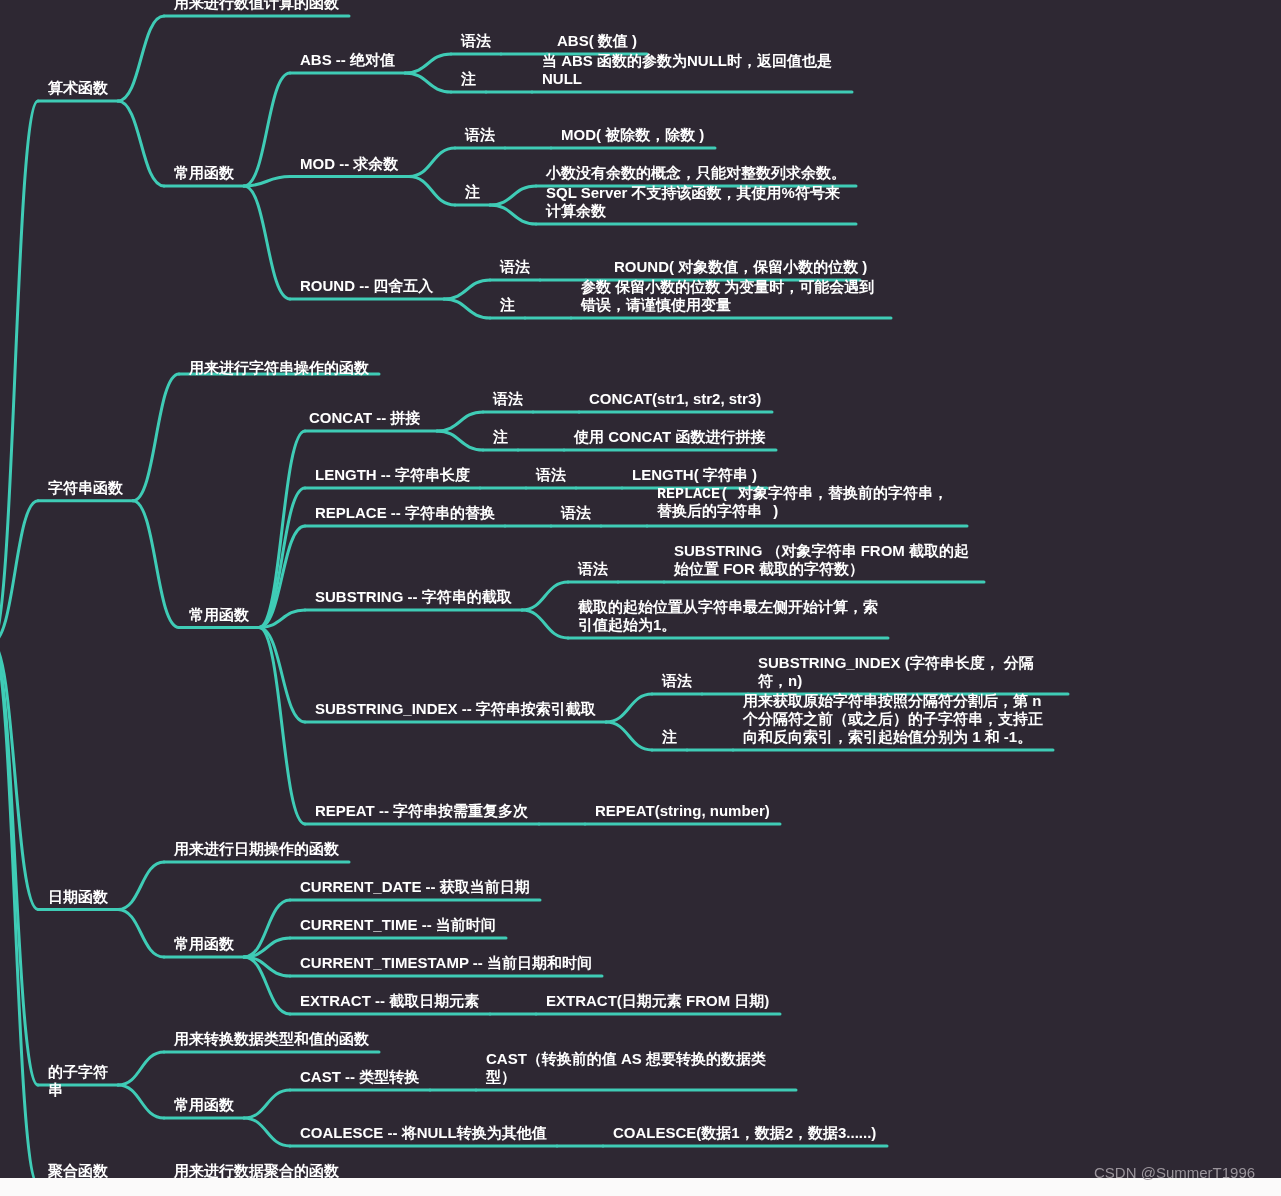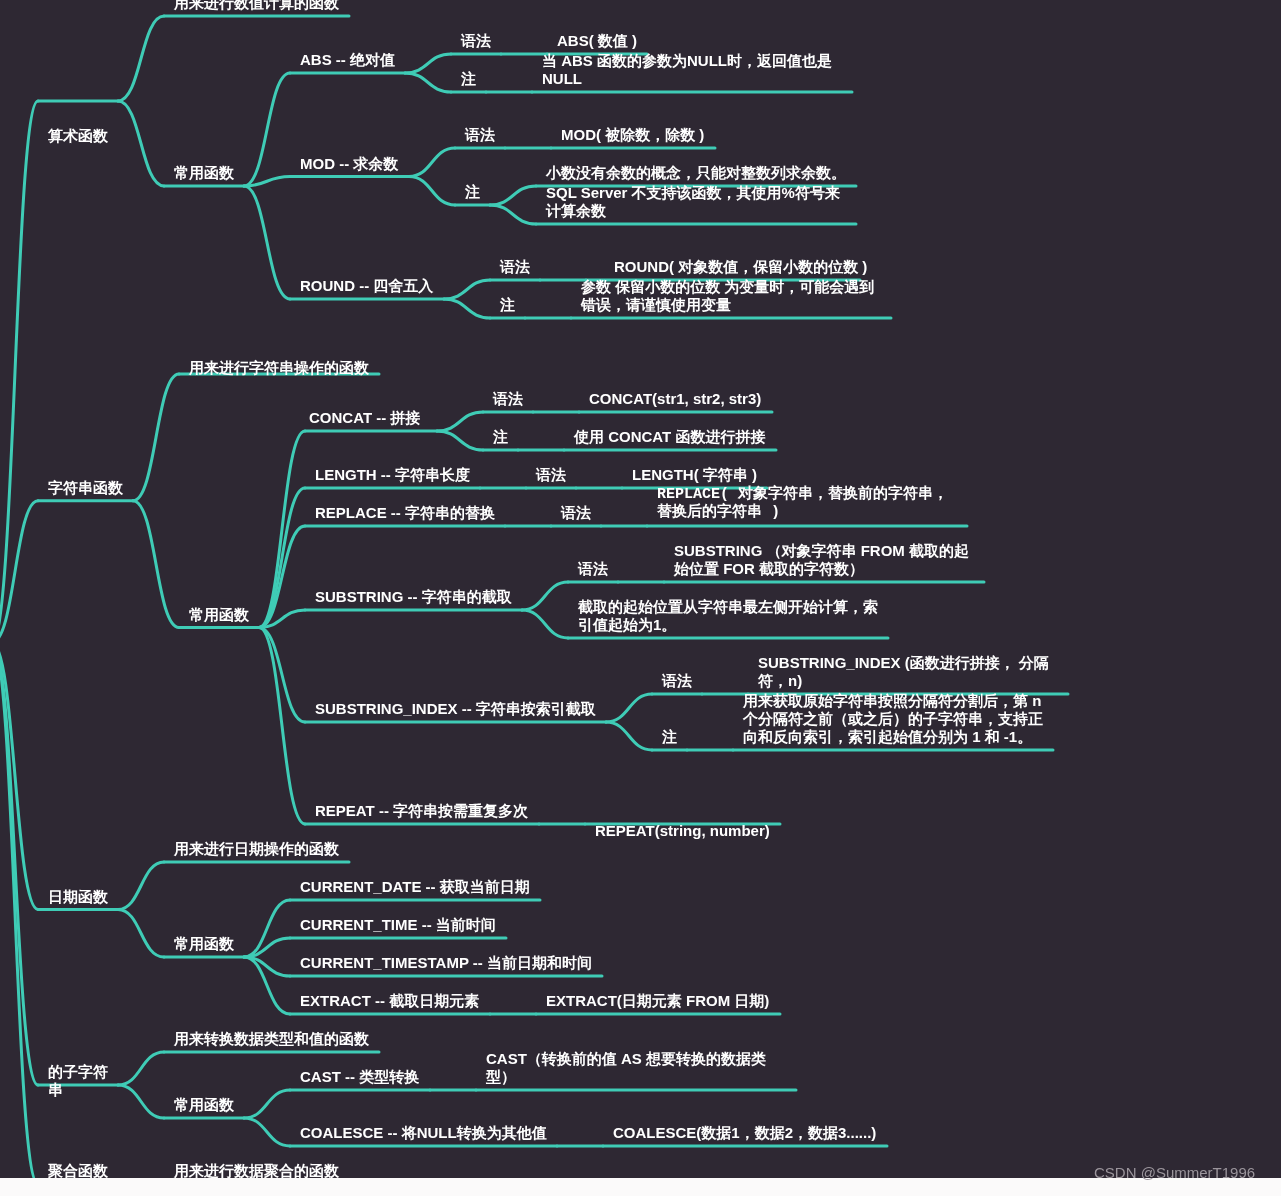--- a/index.html
+++ b/index.html
@@ -134,21 +134,21 @@
         <path d="M 476 1090 L 796 1090" fill="none" stroke="#3fccb6" stroke-width="3" stroke-linecap="round"></path>
         <path d="M 244 1118 C 267 1118 267 1146 290 1146" fill="none" stroke="#3fccb6" stroke-width="3" stroke-linecap="round"></path>
         <path d="M 290 1146 L 557 1146" fill="none" stroke="#3fccb6" stroke-width="3" stroke-linecap="round"></path>
         <path d="M 557 1146 C 580 1146 580 1146 603 1146" fill="none" stroke="#3fccb6" stroke-width="3" stroke-linecap="round"></path>
         <path d="M 603 1146 L 887 1146" fill="none" stroke="#3fccb6" stroke-width="3" stroke-linecap="round"></path>
         <path d="M -8 642.5 C 15 642.5 15 1184 38 1184" fill="none" stroke="#3fccb6" stroke-width="3" stroke-linecap="round"></path>
         <path d="M 38 1184 L 118 1184" fill="none" stroke="#3fccb6" stroke-width="3" stroke-linecap="round"></path>
         <path d="M 118 1184 C 141 1184 141 1184 164 1184" fill="none" stroke="#3fccb6" stroke-width="3" stroke-linecap="round"></path>
         <path d="M 164 1184 L 349 1184" fill="none" stroke="#3fccb6" stroke-width="3" stroke-linecap="round"></path>
       </svg>
-  <div class="node" style="left: 48px; width: 60px; top: 79px; margin-top: 48px;">算术函数</div>
+  <div class="node" style="left: 48px; width: 60px; top: 79px;">算术函数</div>
       <div class="node" style="left: 174px; width: 165px; top: -6px;">用来进行数值计算的函数</div>
       <div class="node" style="left: 174px; width: 60px; top: 164px;">常用函数</div>
       <div class="node" style="left: 300px; width: 95px; top: 51px;">ABS -- 绝对值</div>
       <div class="node" style="left: 461px; width: 30px; top: 32px;">语法</div>
       <div class="node" style="left: 557px; width: 80px; top: 32px;">ABS( 数值 )</div>
       <div class="node" style="left: 461px; width: 15px; top: 70px;">注</div>
       <div class="node" style="left: 542px; width: 300px; top: 52px;">当 ABS 函数的参数为NULL时，返回值也是NULL</div>
       <div class="node" style="left: 300px; width: 99px; top: 154.5px;">MOD -- 求余数</div>
       <div class="node" style="left: 465px; width: 30px; top: 126px;">语法</div>
       <div class="node" style="left: 561px; width: 144px; top: 126px;">MOD( 被除数，除数 )</div>
@@ -173,25 +173,25 @@
       <div class="node" style="left: 632px; width: 125px; top: 466px;">LENGTH( 字符串 )</div>
       <div class="node" style="left: 315px; width: 180px; top: 504px; text-align: right;">REPLACE -- 字符串的替换</div>
       <div class="node" style="left: 561px; width: 30px; top: 504px;">语法</div>
       <div class="node" style="left: 657px; width: 300px; top: 486px; font-family: Liberation Mono, monospace;">REPLACE( 对象字符串，替换前的字符串，替换后的字符串 )</div>
       <div class="node" style="left: 315px; width: 197px; top: 588px;">SUBSTRING -- 字符串的截取</div>
       <div class="node" style="left: 578px; width: 30px; top: 560px;">语法</div>
       <div class="node" style="left: 674px; width: 300px; top: 542px;">SUBSTRING （对象字符串 FROM 截取的起始位置 FOR 截取的字符数）</div>
       <div class="node" style="left: 578px; width: 300px; top: 598px;">截取的起始位置从字符串最左侧开始计算，索引值起始为1。</div>
       <div class="node" style="left: 315px; width: 281px; top: 700px;">SUBSTRING_INDEX -- 字符串按索引截取</div>
       <div class="node" style="left: 662px; width: 30px; top: 672px;">语法</div>
-      <div class="node" style="left: 758px; width: 300px; top: 654px;">SUBSTRING_INDEX (函数进行拼接， 分隔符，n)</div>
+      <div class="node" style="left: 758px; width: 300px; top: 654px;">SUBSTRING_INDEX (字符串长度， 分隔符，n)</div>
       <div class="node" style="left: 662px; width: 15px; top: 728px;">注</div>
       <div class="node" style="left: 743px; width: 300px; top: 692px;">用来获取原始字符串按照分隔符分割后，第 n 个分隔符之前（或之后）的子字符串，支持正向和反向索引，索引起始值分别为 1 和 -1。</div>
       <div class="node" style="left: 315px; width: 214px; top: 802px;">REPEAT -- 字符串按需重复多次</div>
-      <div class="node" style="left: 595px; width: 175px; top: 802px; margin-top: 20px;">REPEAT(string, number)</div>
+      <div class="node" style="left: 595px; width: 175px; top: 802px;">REPEAT(string, number)</div>
       <div class="node" style="left: 48px; width: 60px; top: 887.5px;">日期函数</div>
       <div class="node" style="left: 174px; width: 165px; top: 840px;">用来进行日期操作的函数</div>
       <div class="node" style="left: 174px; width: 60px; top: 935px;">常用函数</div>
       <div class="node" style="left: 300px; width: 230px; top: 878px;">CURRENT_DATE -- 获取当前日期</div>
       <div class="node" style="left: 300px; width: 196px; top: 916px;">CURRENT_TIME -- 当前时间</div>
       <div class="node" style="left: 300px; width: 292px; top: 954px;">CURRENT_TIMESTAMP -- 当前日期和时间</div>
       <div class="node" style="left: 300px; width: 180px; top: 992px;">EXTRACT -- 截取日期元素</div>
       <div class="node" style="left: 546px; width: 224px; top: 992px;">EXTRACT(日期元素 FROM 日期)</div>
       <div class="node" style="left: 48px; width: 60px; top: 1063px;">的子字符串</div>
       <div class="node" style="left: 174px; width: 195px; top: 1030px;">用来转换数据类型和值的函数</div>

